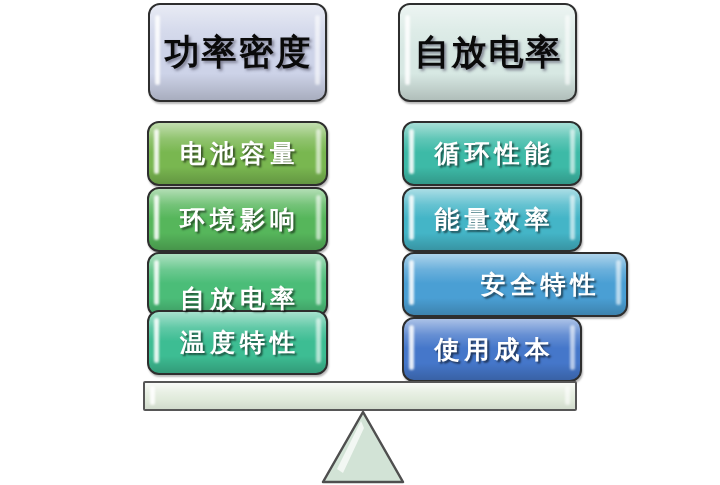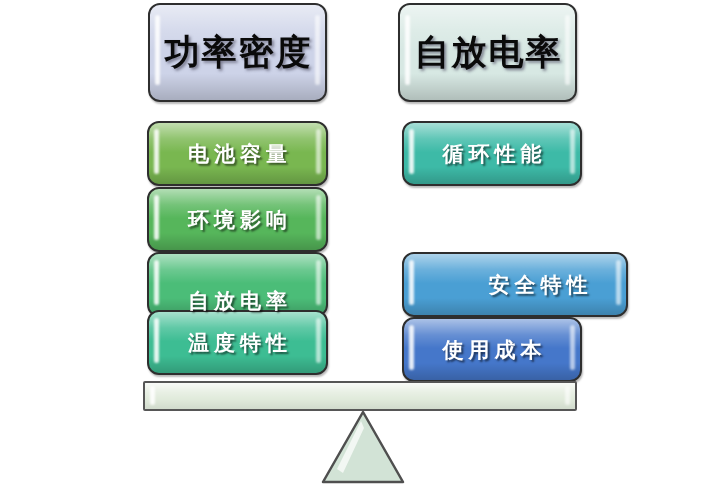--- a/index.html
+++ b/index.html
@@ -21,21 +21,21 @@
   .shine{position:absolute;width:5px;top:10%;height:74%;border-radius:6px;
     background:rgba(255,255,255,.85);filter:blur(1.3px);pointer-events:none;}
   .shine.l{left:5px}
   .shine.r{right:5px;background:rgba(255,255,255,.6)}
   .label{position:relative;z-index:2;width:100%;text-align:center;white-space:nowrap;}
   .header-box .label{
     font-size:35px;font-weight:700;color:#0a0a0a;letter-spacing:2px;text-indent:2px;
     text-shadow:2px 2px 3px rgba(95,95,115,.75);
   }
   .item-box .label{
-    font-size:21px;font-weight:700;color:#ffffff;letter-spacing:5px;text-indent:5px;
+    font-size:25px;font-weight:700;color:#ffffff;letter-spacing:5px;text-indent:5px;
     text-shadow:2px 2px 2px rgba(0,0,0,.55);
   }
   
   .beam{
     position:absolute;left:143px;top:381px;width:430px;height:26px;
     border:2px solid #565656;border-radius:2px;background:var(--c,#e0ead9);
   }
   .beam .gloss{
     border-radius:1px;
     background:linear-gradient(180deg,rgba(255,255,255,.8) 0%,rgba(255,255,255,.25) 35%,
@@ -87,20 +87,26 @@
     <span class="shine r"></span>
     <span class="label">温度特性</span>
   </div>
 
   <div class="box item-box" style="left: 402px; top: 121px; width: 176px; height: 61px; --c: #3dbaa7;">
     <span class="gloss"></span>
     <span class="shine l"></span>
     <span class="shine r"></span>
     <span class="label">循环性能</span>
   </div>
+  <div class="box item-box" style="left: 402px; top: 187px; width: 176px; height: 61px; --c: #44b5c7;">
+    <span class="gloss"></span>
+    <span class="shine l"></span>
+    <span class="shine r"></span>
+    <span class="label">能量效率</span>
+  </div>
   <div class="box item-box" style="left: 402px; top: 252px; width: 176px; height: 61px; padding-left: 46px; --c: #4a9fd4;">
     <span class="gloss"></span>
     <span class="shine l"></span>
     <span class="shine r"></span>
     <span class="label">安全特性</span>
   </div>
   <div class="box item-box" style="left: 402px; top: 317px; width: 176px; height: 61px; --c: #4577ca;">
     <span class="gloss"></span>
     <span class="shine l"></span>
     <span class="shine r"></span>

